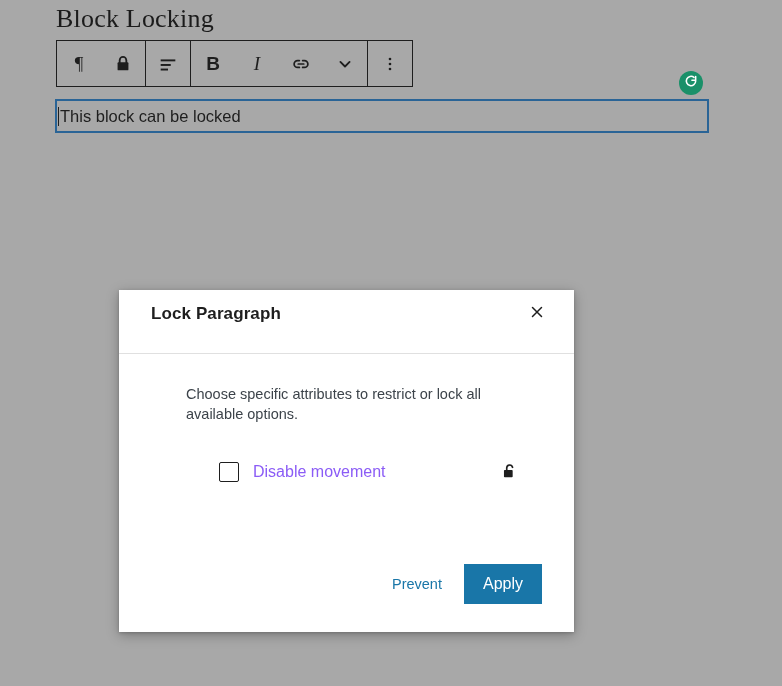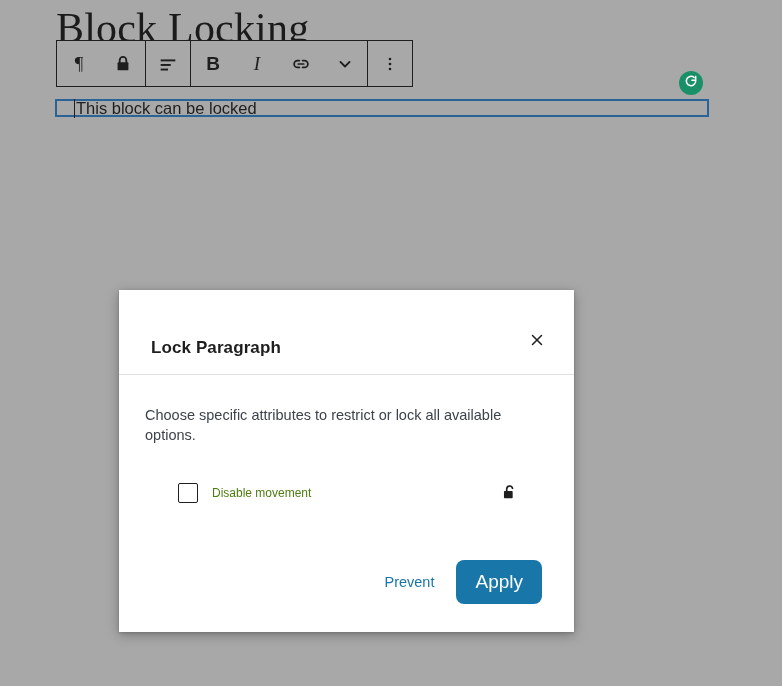--- a/index.html
+++ b/index.html
@@ -17,21 +17,21 @@
   .editor-canvas {
     position: absolute;
     inset: 0;
   }
 
   .post-heading {
     position: absolute;
     left: 56px;
     top: 4px;
     font-family: "Liberation Serif", serif;
-    font-size: 42px;
+    font-size: 26px;
     font-weight: 400;
     color: #1b1b1b;
     letter-spacing: 0.2px;
     white-space: nowrap;
   }
 
   
   .block-toolbar {
     position: absolute;
     left: 56px;
@@ -78,26 +78,25 @@
     font-style: italic;
     font-family: "Liberation Serif", serif;
   }
 
   
   .block-paragraph {
     position: absolute;
     left: 55px;
     top: 99px;
     width: 654px;
-    height: 18px;
+    height: 34px;
     border: 2px solid #2a6496;
     display: flex;
     align-items: center;
     background: transparent;
-    padding-left: 16px;
   }
   .block-paragraph .caret {
     width: 1px;
     height: 19px;
     background: #1e1e1e;
     margin-left: 1px;
   }
   .block-paragraph .ptext {
     font-size: 16.5px;
     color: #1e1e1e;
@@ -129,25 +128,24 @@
     height: 342px;
     background: #ffffff;
     box-shadow: 0 3px 12px rgba(0,0,0,0.28), 0 1px 3px rgba(0,0,0,0.18);
     display: flex;
     flex-direction: column;
   }
   .modal-header {
     height: 64px;
     flex: 0 0 64px;
     display: flex;
-    align-items: flex-end;
+    align-items: center;
     justify-content: space-between;
     padding: 0 20px 16px 32px;
     border-bottom: 1px solid #e0e0e0;
-    margin-top: 21px;
   }
   .modal-title {
     font-size: 17px;
     font-weight: 700;
     color: #1e1e1e;
     letter-spacing: 0.1px;
   }
   .modal-close {
     width: 34px;
     height: 34px;
@@ -157,20 +155,21 @@
     background: transparent;
     border: none;
     cursor: pointer;
     color: #1e1e1e;
     padding: 0;
   }
 
   .modal-body {
     flex: 1 1 auto;
     padding: 30px 32px 0 26px;
+    margin-left: 41px;
   }
   .modal-desc {
     font-size: 14.5px;
     color: #3c434a;
     line-height: 1.4;
     margin: 0 0 30px 0;
   }
 
   
   .lockall-row {
@@ -216,22 +215,22 @@
   .opt-row {
     display: flex;
     align-items: center;
     height: 34px;
     margin-bottom: 14px;
   }
   .opt-row .checkbox {
     border-color: #1e1e1e;
   }
   .opt-label {
-    font-size: 12px;
-    color: #4d7c0f;
+    font-size: 16px;
+    color: #8b5cf6;
     margin-left: 14px;
     flex: 1 1 auto;
     cursor: pointer;
   }
   .opt-lock-icon {
     width: 24px;
     height: 24px;
     display: flex;
     align-items: center;
     justify-content: center;
@@ -254,26 +253,26 @@
     font-size: 14.5px;
     font-family: "Liberation Sans", sans-serif;
     padding: 9px 12px;
     cursor: pointer;
     border-radius: 2px;
   }
   .btn-apply {
     background: #1976a8;
     border: none;
     color: #ffffff;
-    font-size: 19px;
+    font-size: 16px;
     font-family: "Liberation Sans", sans-serif;
     font-weight: 400;
     padding: 11px 19px;
     cursor: pointer;
-    border-radius: 8px;
+    border-radius: 0;
   }
 </style>
 </head>
 <body>
 
 <div class="editor-canvas">
 
   <div class="post-heading">Block Locking</div>
 
   <div class="block-toolbar">

